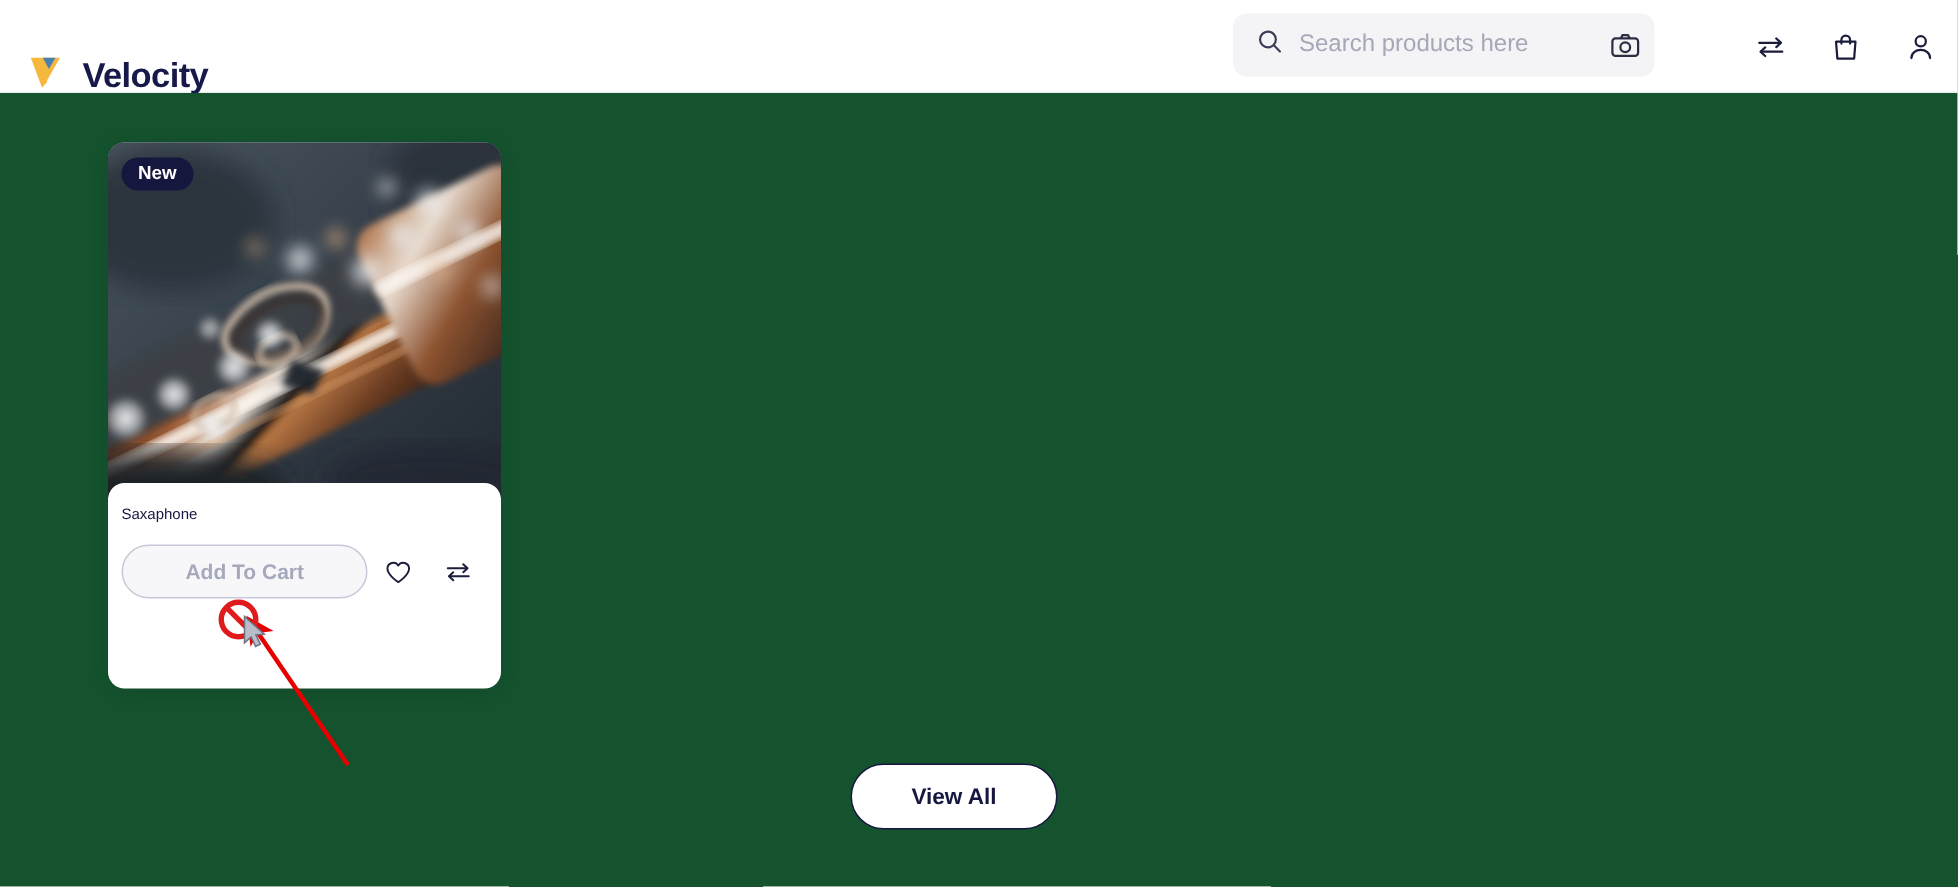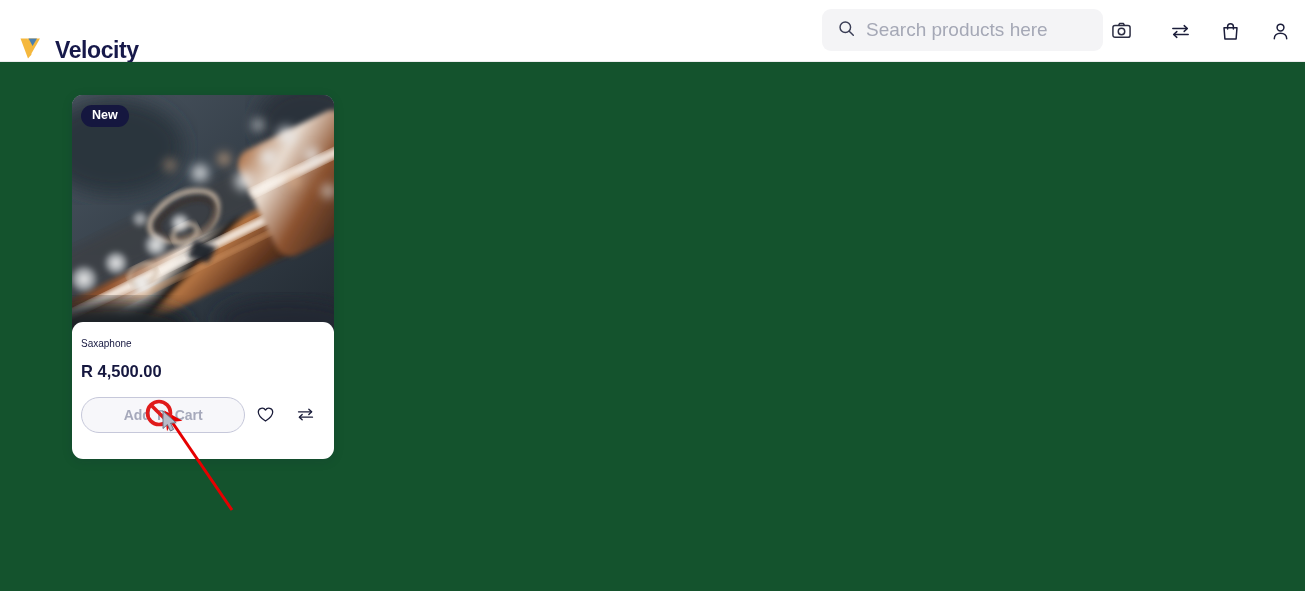--- a/index.html
+++ b/index.html
@@ -60,21 +60,21 @@
     align-items: center;
     padding: 0 13px 0 16px;
   }
   .search-icon { flex: 0 0 auto; display: block; }
   .search-input {
     flex: 1 1 auto;
     border: 0;
     outline: 0;
     background: transparent;
     font-family: "Liberation Sans", sans-serif;
-    font-size: 19px;
+    font-size: 16px;
     color: #0f172a;
     margin-left: 11px;
   }
   .search-input::placeholder { color: #a5a8b6; }
   .camera-btn {
     flex: 0 0 auto;
     border: 0;
     background: transparent;
     cursor: pointer;
     padding: 0;
@@ -386,21 +386,20 @@
 
         <ellipse cx="40" cy="232" rx="80" ry="26" fill="#1b2228" filter="url(#blurLg)"></ellipse>
         <ellipse cx="215" cy="226" rx="70" ry="24" fill="#202830" filter="url(#blurLg)" opacity="0.8"></ellipse>
       </svg>
 
       <span class="badge-new">New</span>
     </div>
 
     <div class="card-body">
       <div class="product-title">Saxaphone</div>
-      <div class="product-price">R 4,500.00</div>
 
       <div class="card-actions">
         <button class="add-to-cart" disabled="">Add To Cart</button>
 
         <button class="icon-btn">
           <svg width="19" height="19" viewBox="0 0 24 24" aria-hidden="true">
             <path d="M12 20.3 C12 20.3 2.9 14.6 2.9 8.9 a4.9 4.9 0 0 1 9.1 -2.5 a4.9 4.9 0 0 1 9.1 2.5 C21.1 14.6 12 20.3 12 20.3 Z" fill="none" stroke="#1b1d3a" stroke-width="1.6" stroke-linejoin="round"></path>
           </svg>
         </button>
 
@@ -409,20 +408,21 @@
             <path d="M3.2 8.6 H19.4" fill="none" stroke="#1b1d3a" stroke-width="1.7" stroke-linecap="round"></path>
             <path d="M16.2 5.3 L19.8 8.6 L16.2 11.9" fill="none" stroke="#1b1d3a" stroke-width="1.7" stroke-linecap="round" stroke-linejoin="round"></path>
             <path d="M20.8 15.4 H4.6" fill="none" stroke="#1b1d3a" stroke-width="1.7" stroke-linecap="round"></path>
             <path d="M7.8 12.1 L4.2 15.4 L7.8 18.7" fill="none" stroke="#1b1d3a" stroke-width="1.7" stroke-linecap="round" stroke-linejoin="round"></path>
           </svg>
         </button>
       </div>
     </div>
   </div>
 
+  <button class="view-all">View All</button>
 </div>
 
 <svg class="overlay" viewBox="0 0 1305 591">
   <defs>
     <marker id="arrowHead" markerWidth="7" markerHeight="7" refX="3.2" refY="3.5" orient="auto">
       <path d="M0.4 0.4 L6.6 3.5 L0.4 6.6 L2.0 3.5 Z" fill="#e60000"></path>
     </marker>
   </defs>
   <line x1="232" y1="510" x2="170" y2="419" stroke="#e60000" stroke-width="3" marker-end="url(#arrowHead)"></line>
 

